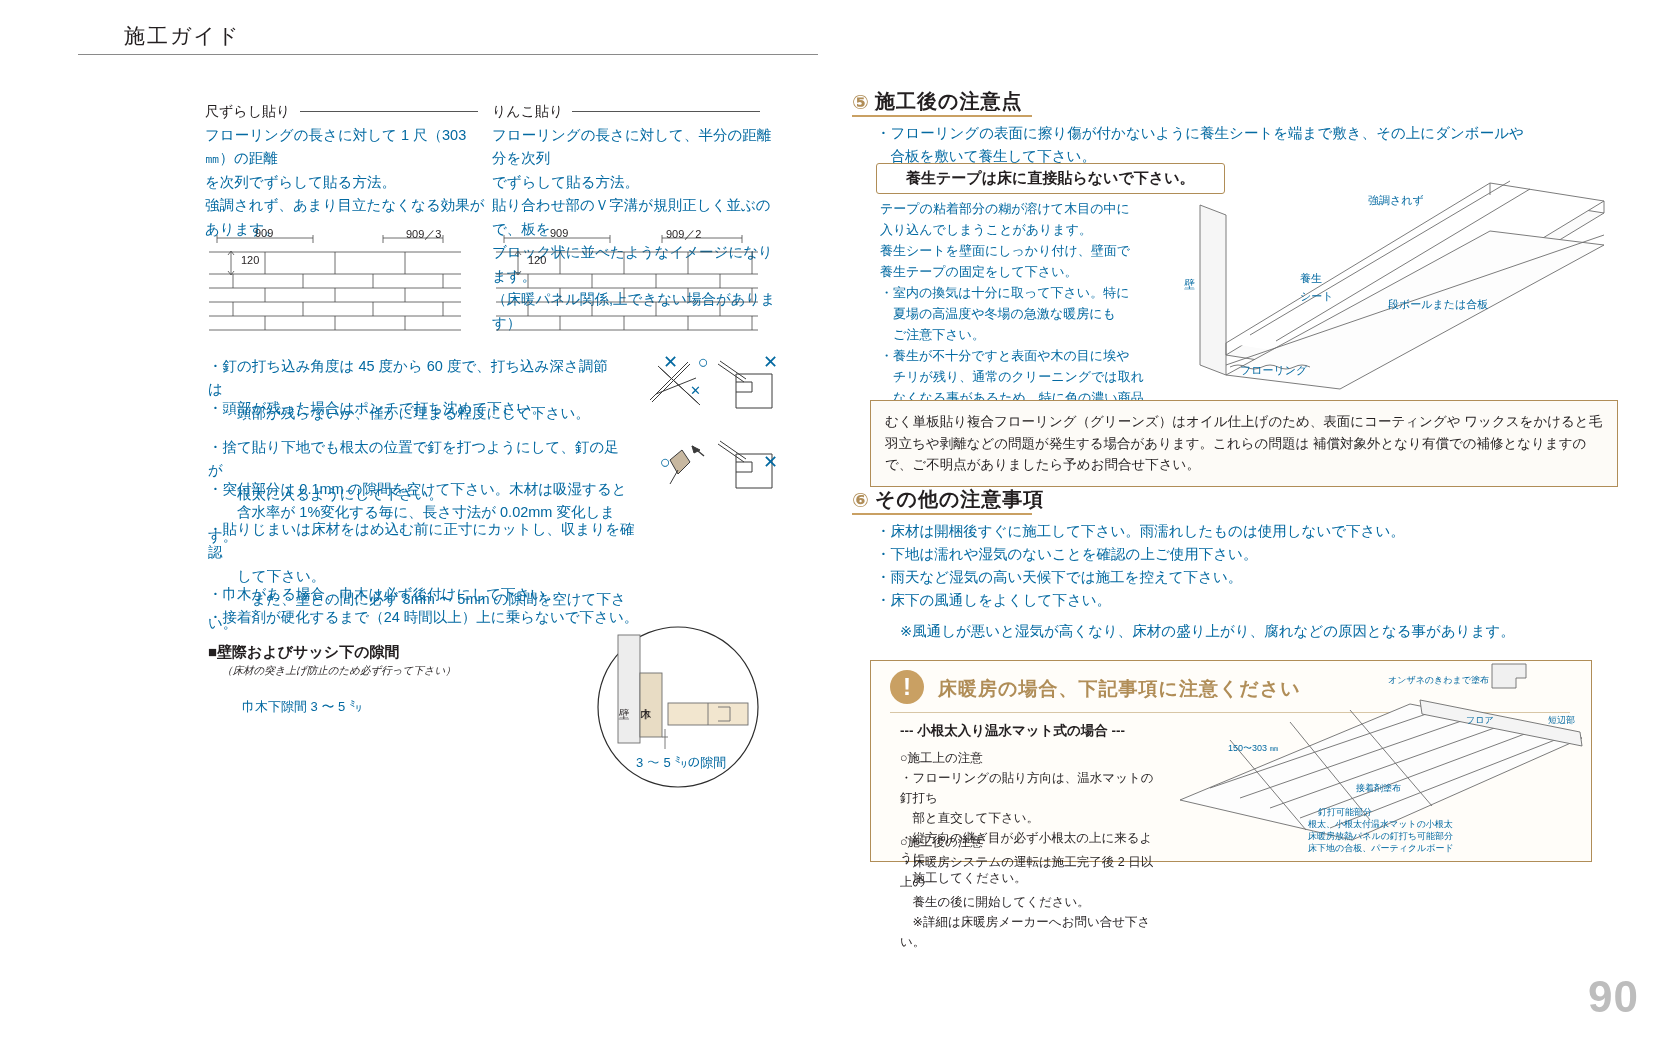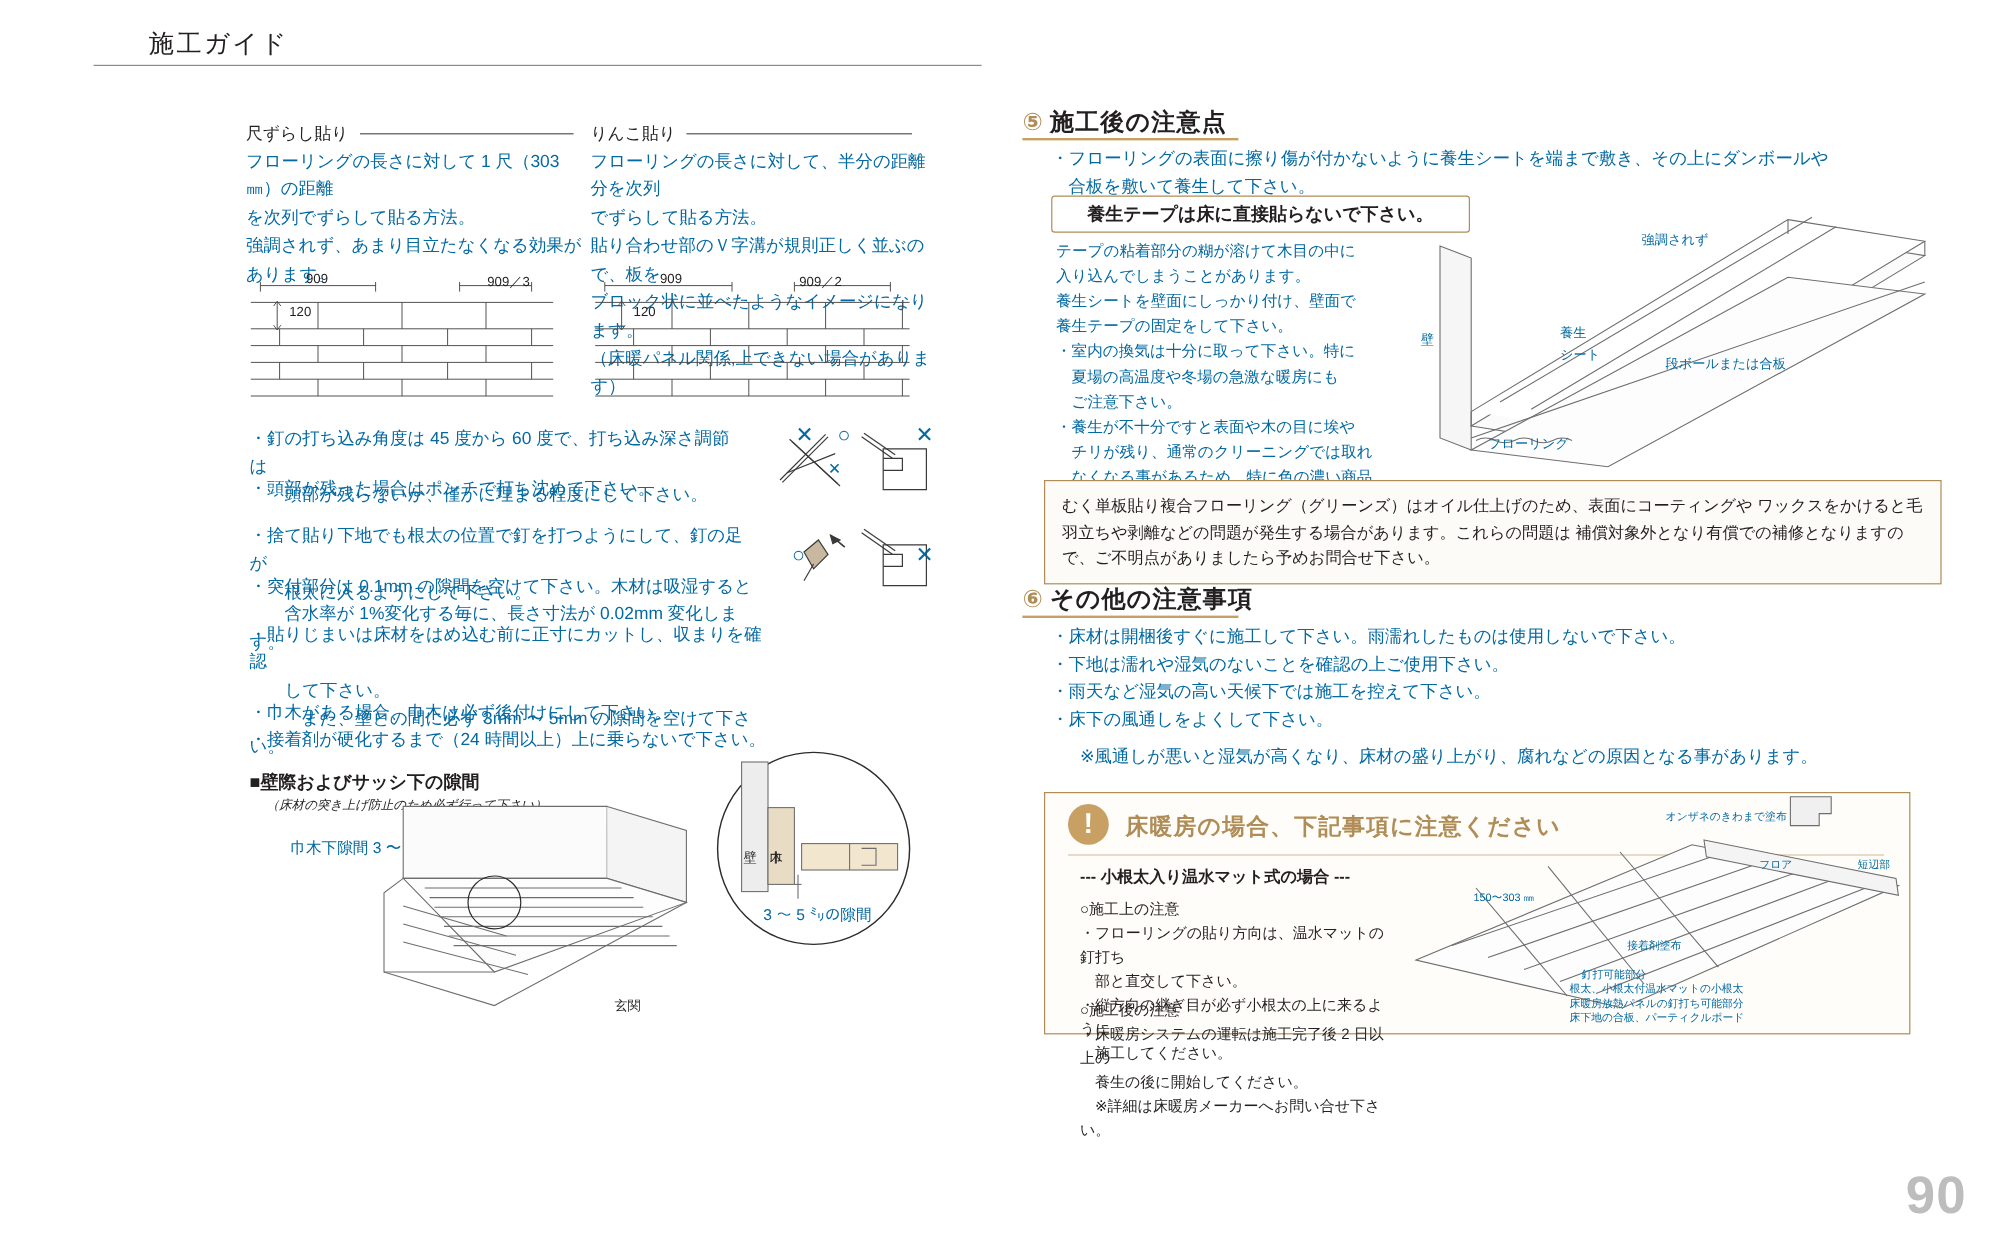--- a/index.html
+++ b/index.html
@@ -228,46 +228,20 @@
     </svg>
   </div>
   <div class="t" style="left:660px;top:448px;font-size:18px;">○</div>
   <div class="t" style="left:763px;top:448px;font-size:18px;">✕</div>
 
   <div class="blk-title" style="left:208px;top:643px;">■壁際およびサッシ下の隙間</div>
   <div class="blk-sub" style="left:222px;top:664px;font-style:italic;">（床材の突き上げ防止のため必ず行って下さい）</div>
 
   <div class="t sm" style="left:242px;top:696px;">巾木下隙間 3 〜 5 ㍉</div>
 
-  <div class="plankbox" style="left:300px;top:660px;">
-    <svg width="300" height="190" viewBox="0 0 300 190">
-      <g stroke="#6d6d6d" stroke-width="0.9" fill="none">
-
-        <path d="M36 12 L206 12 L206 72 L36 72 Z" fill="#fbfbfb"></path>
-        <path d="M206 12 L272 32 L272 92 L206 72" fill="#f4f4f4"></path>
-
-        <path d="M36 72 L206 72 L272 92 L112 150 Z" fill="#fdfdfd"></path>
-
-        <path d="M54 80 L218 80"></path>
-          <path d="M58 88 L228 88"></path>
-        <path d="M62 96 L236 96"></path>
-          <path d="M66 104 L244 104"></path>
-        <path d="M70 112 L252 112"></path>
-          <path d="M74 120 L258 120"></path>
-        <path d="M78 128 L264 128"></path>
-
-        <path d="M36 72 L20 84 L20 150 L112 150"></path>
-        <path d="M20 150 L112 178 L272 92"></path>
-        <path d="M36 95 L122 120 M36 110 L130 136 M36 125 L140 152"></path>
-
-        <circle cx="112" cy="92" r="22" stroke="#2c2c2c" stroke-width="1"></circle>
-      </g>
-      <text x="212" y="182" font-size="11" fill="#231f20" font-family="'Liberation Sans',sans-serif">玄関</text>
-    </svg>
-  </div>
 
   <div class="plankbox" style="left:596px;top:625px;">
     <svg width="170" height="170" viewBox="0 0 170 170">
       <circle cx="82" cy="82" r="80" fill="#ffffff" stroke="#2c2c2c" stroke-width="1.2"></circle>
       <g stroke="#6d6d6d" stroke-width="0.9" fill="none">
 
         <rect x="22" y="10" width="22" height="108" fill="#ededed"></rect>
 
         <rect x="44" y="48" width="22" height="64" fill="#e8dcc4"></rect>
 

